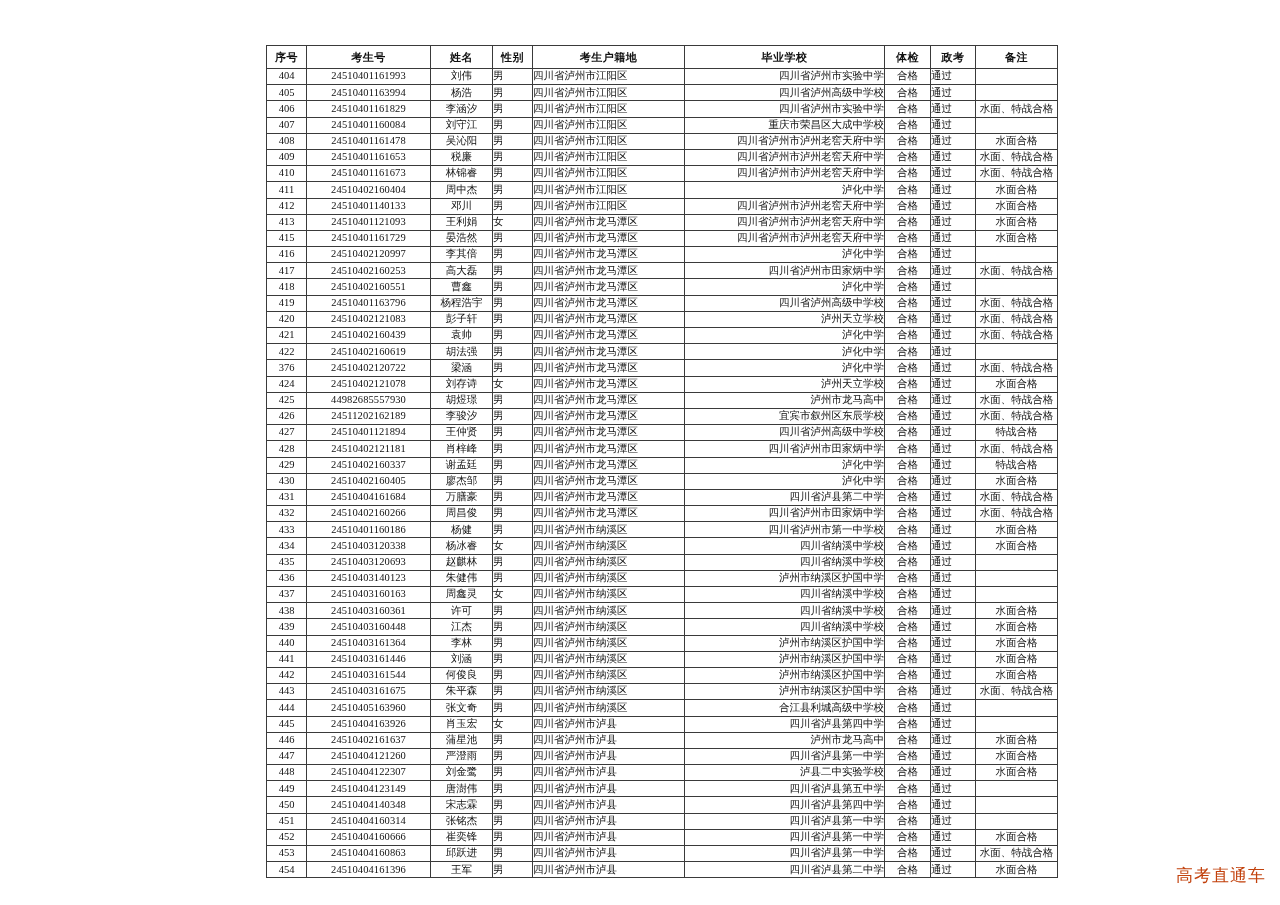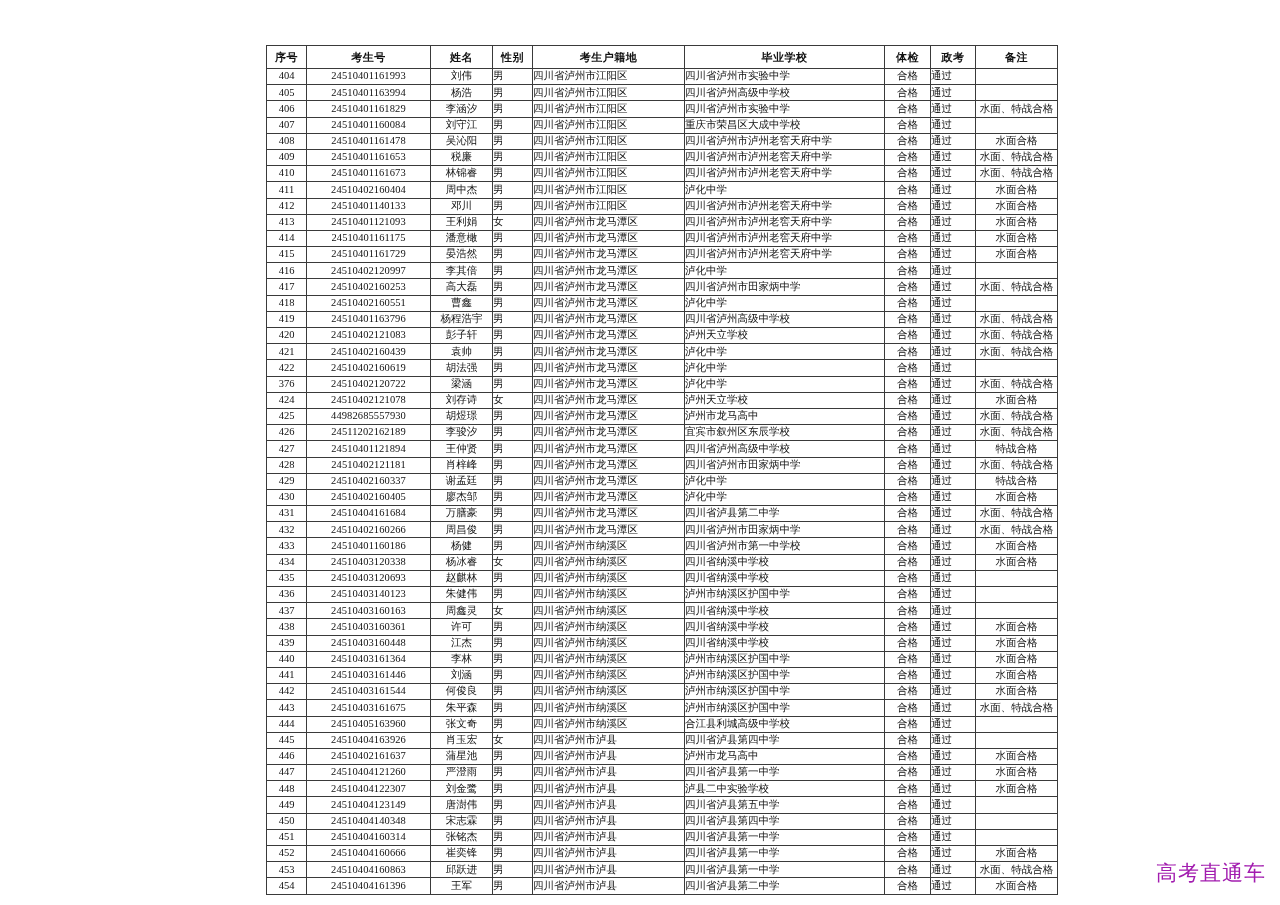--- a/index.html
+++ b/index.html
@@ -68,31 +68,31 @@
   col.c-school  { width: 200px; }
   col.c-physical{ width: 46px; }
   col.c-political{ width: 45px; }
   col.c-remark  { width: 82px; }
 
   td.seq       { text-align: center; font-size: 11px; }
   td.exam      { text-align: center; font-size: 11px; letter-spacing: 0.1px; margin-top: 16px; }
   td.name      { text-align: center; }
   td.gender    { text-align: left;   padding-left: 4px; }
   td.domicile  { text-align: left;   padding-left: 4px; margin-left: 28px; }
-  td.school    { text-align: left;   padding-left: 4px; }
+  td.school    { text-align: right;   padding-left: 4px; }
   td.physical  { text-align: center; }
   td.political { text-align: left; }
   td.remark    { text-align: center; font-size: 10px; }
 
   #watermark {
     position: absolute;
     right: 14px;
     bottom: 18px;
-    font-size: 21px;
-    color: #a21caf;
+    font-size: 17px;
+    color: #c2410c;
     letter-spacing: 1px;
     font-family: "DejaVu Sans", "Liberation Sans", sans-serif;
     user-select: none;
   }
 </style>
 </head>
 <body>
 
 <div id="doc-page">
 
@@ -227,31 +227,20 @@
             <td class="exam">24510401121093</td>
             <td class="name">王利娟</td>
             <td class="gender">女</td>
             <td class="domicile">四川省泸州市龙马潭区</td>
             <td class="school">四川省泸州市泸州老窖天府中学</td>
             <td class="physical">合格</td>
             <td class="political">通过</td>
             <td class="remark">水面合格</td>
           </tr>
           <tr>
-            <td class="seq">414</td>
-            <td class="exam">24510401161175</td>
-            <td class="name">潘意橄</td>
-            <td class="gender">男</td>
-            <td class="domicile">四川省泸州市龙马潭区</td>
-            <td class="school">四川省泸州市泸州老窖天府中学</td>
-            <td class="physical">合格</td>
-            <td class="political">通过</td>
-            <td class="remark">水面合格</td>
-          </tr>
-          <tr>
             <td class="seq">415</td>
             <td class="exam">24510401161729</td>
             <td class="name">晏浩然</td>
             <td class="gender">男</td>
             <td class="domicile">四川省泸州市龙马潭区</td>
             <td class="school">四川省泸州市泸州老窖天府中学</td>
             <td class="physical">合格</td>
             <td class="political">通过</td>
             <td class="remark">水面合格</td>
           </tr>

